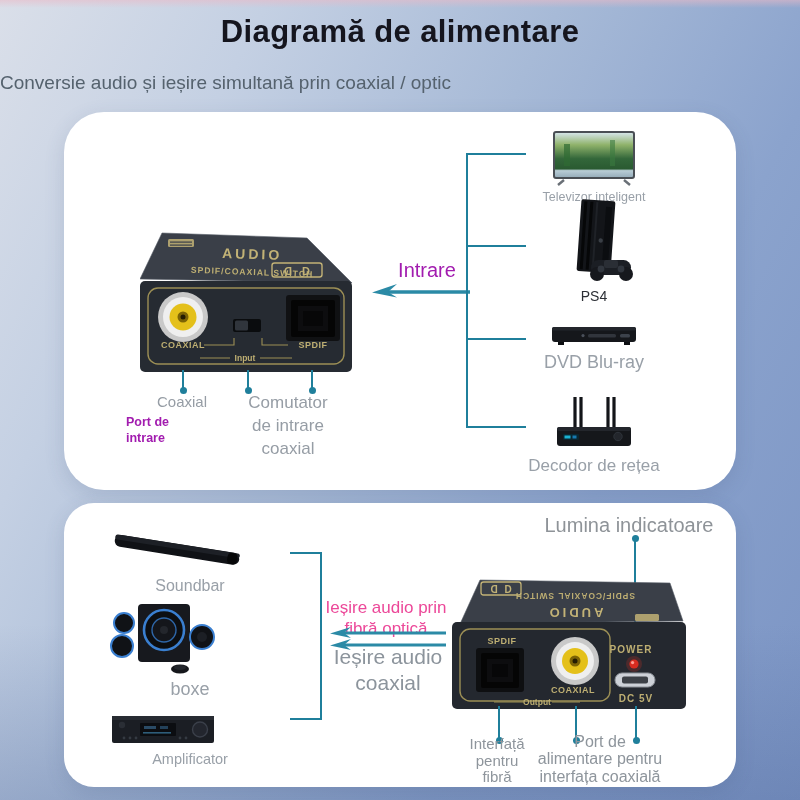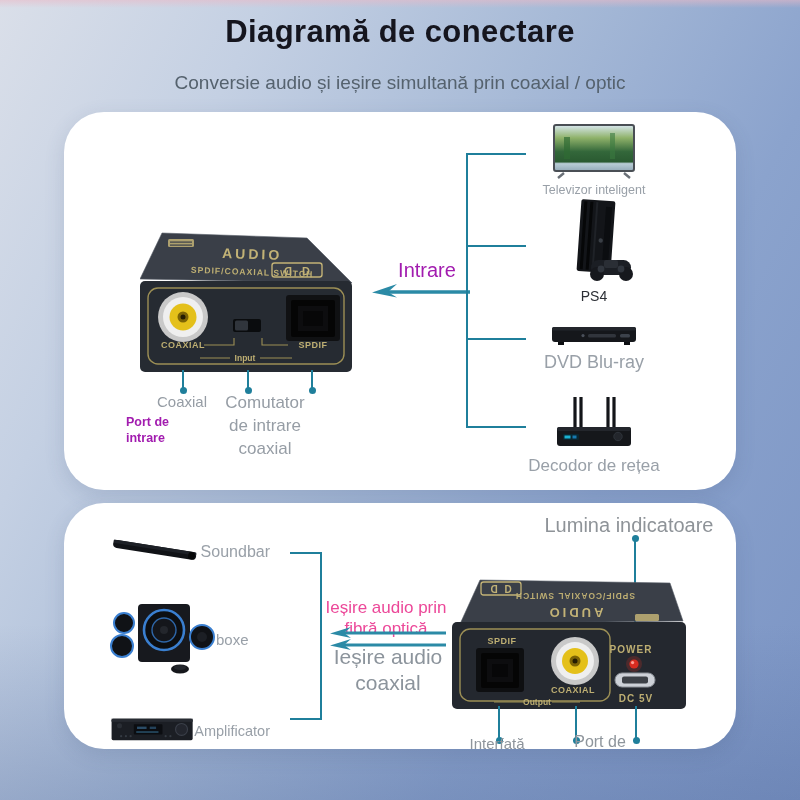--- a/index.html
+++ b/index.html
@@ -10,57 +10,57 @@
   .stage{
     position:relative; width:800px; height:800px; overflow:hidden;
     background:
       linear-gradient(180deg, rgba(235,185,198,.55) 0px, rgba(235,185,198,0) 8px),
       linear-gradient(180deg, rgba(0,0,0,0) 78%, rgba(74,99,150,.28) 100%),
       linear-gradient(118deg,#dadfe9 0%,#c4d0e3 22%,#a7bad7 46%,#8ba3cd 70%,#7b94c4 100%);
   }
 
   .title{ position:absolute; top:14px; left:0; right:0; text-align:center;
     font-size:31px; font-weight:600; color:#15151e; letter-spacing:.4px; }
-  .subtitle{ position:absolute; top:72px; left:0; right:0; text-align:center;
+  .subtitle{ position:absolute; top:72px; left:0; right:0; 
     font-size:19px; font-weight:500; color:#55626e; }
 
   .panel{ position:absolute; left:64px; width:672px; background:#ffffff;
     border-radius:40px; box-shadow:0 6px 20px rgba(60,80,120,.16); }
   .panel-top{ top:112px; height:378px; }
-  .panel-bottom{ top:503px; height:246px; overflow:hidden; }
+  .panel-bottom{ top:503px; height:284px; overflow:hidden;border-radius:30px; }
 
   .dev{ position:absolute; }
 
   .stub{ position:absolute; width:2px; background:#1f7f9b; }
   .stub.dot-b::after{ content:""; position:absolute; bottom:-4px; left:-2.5px;
     width:7px; height:7px; border-radius:50%; background:#1f7f9b; }
   .stub.dot-t::before{ content:""; position:absolute; top:-4px; left:-2.5px;
     width:7px; height:7px; border-radius:50%; background:#1f7f9b; }
 
   .bracket-v{ position:absolute; width:2px; background:#1f7f9b; }
   .bracket-h{ position:absolute; height:2px; background:#1f7f9b; }
 
   .cap{ position:absolute; color:#969da5; text-align:center;
     white-space:pre-line; line-height:1.25; }
   .cap.dark{ color:#a21caf; }
 
   .source{ position:absolute; left:455px; width:150px;
     display:flex; flex-direction:column; align-items:center; }
   .sink{ position:absolute; left:46px; width:160px;
-    display:flex; flex-direction:row; align-items:center; }
+    display:flex; flex-direction:column; }
   .source .lbl, .sink .lbl{ color:#99a0a8; margin-top:4px; text-align:center; }
 
   .arrow{ position:absolute; }
 </style>
 </head>
 <body>
 
 <div class="stage">
 
-  <div class="title">Diagramă de conectare</div>
+  <div class="title">Diagramă de alimentare</div>
   <div class="subtitle">Conversie audio și ieșire simultană prin coaxial / optic</div>
 
   <section class="panel panel-top">
 
     <svg class="dev" style="left:76px;top:114px" width="212" height="146" viewBox="0 0 212 146">
       <polygon points="22,7 167,12 212,57 0,53" fill="#3a3f48"></polygon>
       <polygon points="22,7 167,12 212,57 0,53" fill="none" stroke="#565c66" stroke-width=".6"></polygon>
       <rect x="28" y="13" width="26" height="8" rx="1.5" fill="#c2b276" opacity=".85"></rect>
       <rect x="30" y="15.5" width="22" height="1.2" fill="#3a3f48"></rect>
       <rect x="30" y="18.5" width="22" height="1.2" fill="#3a3f48"></rect>
@@ -97,37 +97,37 @@
       <path d="M60,132 h30 M120,132 h32" stroke="#9c8f55" stroke-width="1.1"></path>
     </svg>
 
     <div class="stub dot-b" style="left:118px;top:258px;height:20px"></div>
     <div class="stub dot-b" style="left:183px;top:258px;height:20px"></div>
     <div class="stub dot-b" style="left:247px;top:258px;height:20px"></div>
 
     <div class="cap" style="left:68px;top:281px;width:100px;font-size:15px">Coaxial</div>
     <div class="cap dark" style="left:62px;top:303px;width:58px;font-size:12.5px;font-weight:600;text-align:left">Port de
 intrare</div>
-    <div class="cap" style="left:141px;top:280px;width:120px;font-size:17px;line-height:1.35">Comutator
+    <div class="cap" style="left:164px;top:280px;width:120px;font-size:17px;line-height:1.35">Comutator
 de intrare
 coaxial</div>
 
     <div class="cap dark" style="left:300px;top:146px;width:126px;font-size:20px;font-weight:500">Intrare</div>
     <svg class="arrow" style="left:308px;top:171px" width="98" height="16" viewBox="0 0 98 16">
       <line x1="16" y1="9" x2="98" y2="9" stroke="#2b8aa6" stroke-width="3.4"></line>
       <polygon points="0,9.5 25,1 16,9 25,14.5" fill="#2b8aa6"></polygon>
     </svg>
 
     <div class="bracket-v" style="left:402px;top:41px;height:275px"></div>
     <div class="bracket-h" style="left:404px;top:41px;width:58px"></div>
     <div class="bracket-h" style="left:404px;top:133px;width:58px"></div>
     <div class="bracket-h" style="left:404px;top:226px;width:58px"></div>
     <div class="bracket-h" style="left:404px;top:314px;width:58px"></div>
 
-    <div class="source" style="top:11px">
+    <div class="source" style="top:18px">
       <svg width="84" height="56" viewBox="0 0 84 56">
         <defs>
           <linearGradient id="tvimg" x1="0" y1="0" x2="0" y2="1">
             <stop offset="0" stop-color="#d9e8f0"></stop>
               <stop offset=".28" stop-color="#8fb26a"></stop>
             <stop offset=".58" stop-color="#33673a"></stop>
               <stop offset=".8" stop-color="#2a5a31"></stop>
             <stop offset=".84" stop-color="#b9cdd6"></stop>
               <stop offset="1" stop-color="#93aab8"></stop>
           </linearGradient>
@@ -284,21 +284,21 @@
         <circle cx="54" cy="31" r="20" fill="#0c0e11" stroke="#3a7fd0" stroke-width="2.6"></circle>
         <circle cx="54" cy="31" r="12" fill="#14161b" stroke="#2e66a8" stroke-width="1.4"></circle>
         <circle cx="54" cy="31" r="4" fill="#23262c"></circle>
         <circle cx="14" cy="24" r="10" fill="#101216" stroke="#3a7fd0" stroke-width="2"></circle>
         <circle cx="12" cy="47" r="11" fill="#101216" stroke="#3a7fd0" stroke-width="2"></circle>
         <circle cx="92" cy="38" r="12" fill="#101216" stroke="#3a7fd0" stroke-width="2"></circle>
         <circle cx="92" cy="38" r="5" fill="#1c1f25"></circle>
         <ellipse cx="70" cy="70" rx="9" ry="4.5" fill="#15171b"></ellipse>
         <ellipse cx="70" cy="68.5" rx="6" ry="2.6" fill="#23262c"></ellipse>
       </svg>
-      <div class="lbl" style="font-size:15px">boxe</div>
+      <div class="lbl" style="font-size:18px">boxe</div>
     </div>
 
     <div class="sink" style="top:208px">
       <svg width="106" height="36" viewBox="0 0 106 36">
         <rect x="2" y="5" width="102" height="27" rx="2" fill="#1b1e24"></rect>
         <rect x="2" y="5" width="102" height="4" fill="#272b32"></rect>
         <rect x="30" y="12" width="36" height="13" rx="1" fill="#0b0d11"></rect>
         <rect x="34" y="15" width="12" height="3" fill="#2a4b66"></rect>
         <rect x="50" y="15" width="8" height="3" fill="#23415a"></rect>
         <rect x="33" y="21" width="28" height="1.6" fill="#2e5d7a"></rect>

